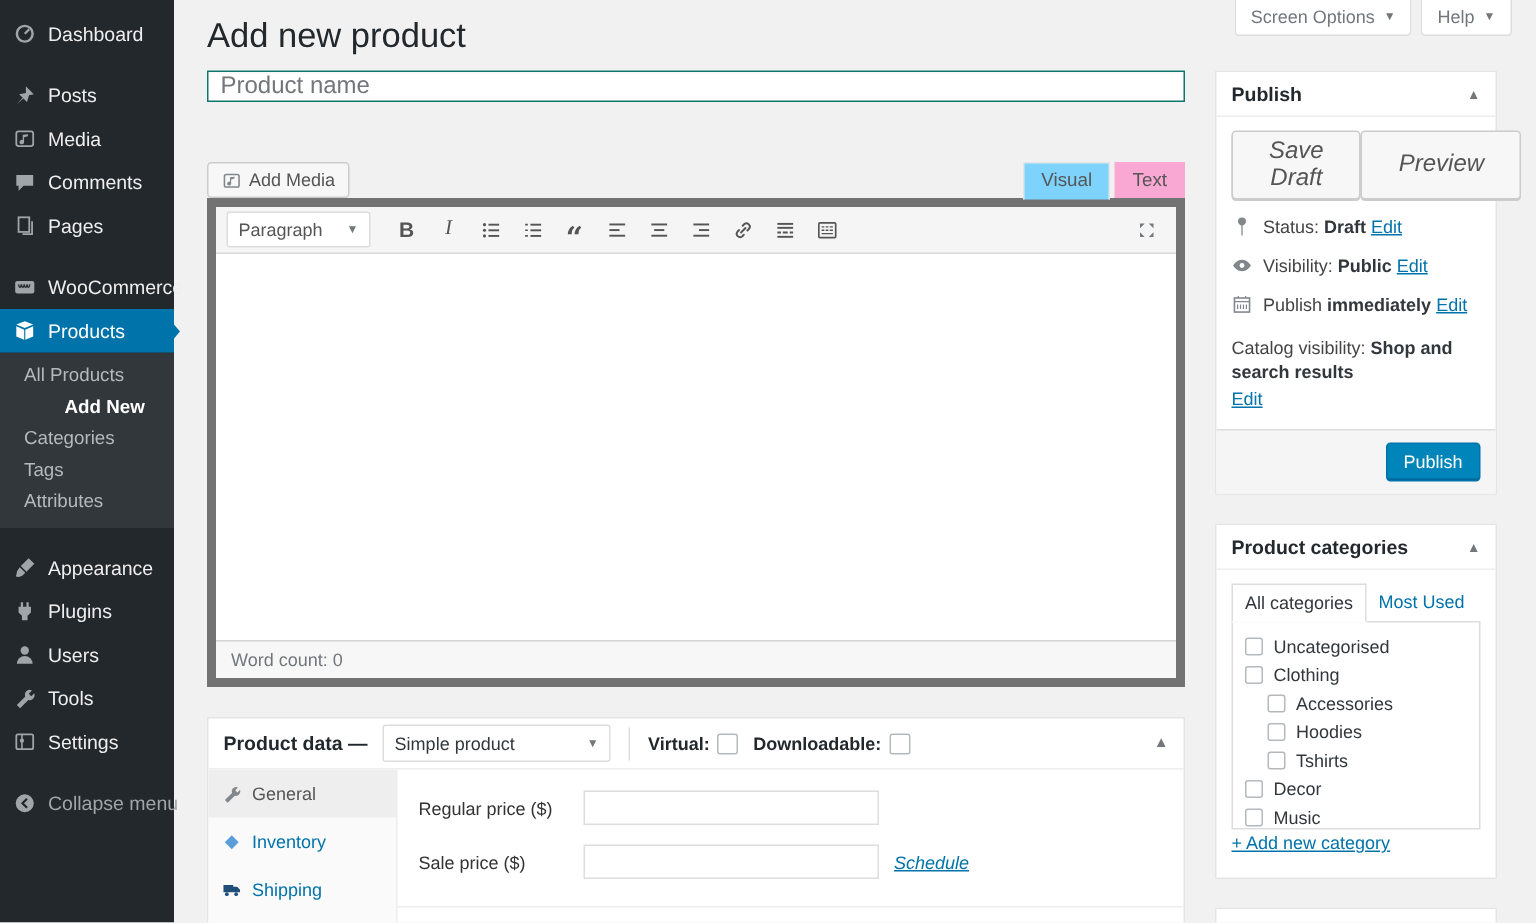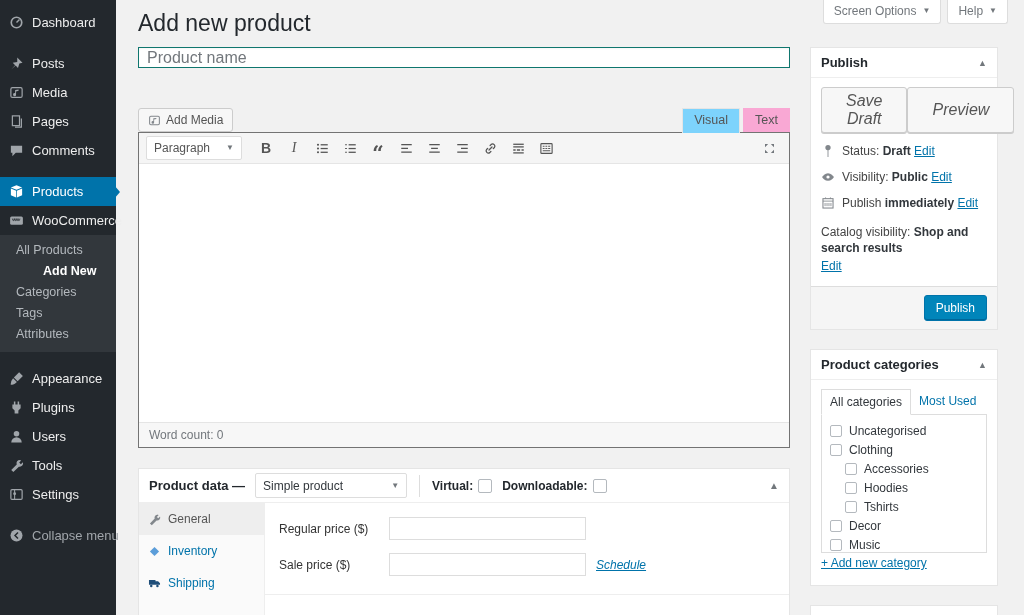--- a/index.html
+++ b/index.html
@@ -38,21 +38,21 @@
   .editor-wrap{margin-top:35px;}
   .editor-top{display:flex;justify-content:space-between;align-items:flex-end;height:29px;}
   .add-media-btn{background:#f7f7f7;border:1px solid #ccc;border-radius:3px;color:#555;font-size:12px;
     padding:4px 9px;display:flex;align-items:center;gap:5px;cursor:pointer;margin-bottom:0;}
   .add-media-btn svg{width:13px;height:13px;color:#82878c;}
   .editor-tabs{display:flex;}
   .etab{padding:4px 11px 5px;font-size:12.5px;color:#555;cursor:pointer;border:1px solid transparent;border-bottom:none;margin-left:3px;}
   .etab.inactive{background:#f9a8d4;text-align:right;}
   .etab.active{background:#7dd3fc;border-color:#e5e5e5;position:relative;z-index:2;margin-bottom:-1px;}
 
-  .editor-box{border:1px solid #737373;background:#0f172a;}
+  .editor-box{border:6px solid #737373;background:#0f172a;}
   .mce-toolbar{background:#f5f5f5;border-bottom:1px solid #e5e5e5;display:flex;align-items:center;padding:3px 7px;gap:2px;}
   .para-select{background:#fff;border:1px solid #ddd;border-radius:2px;height:24px;width:96px;flex:none;
     display:flex;align-items:center;justify-content:space-between;padding:0 7px;font-size:12px;color:#555;margin-right:9px;cursor:pointer;}
   .tbtn{width:26px;height:24px;display:flex;align-items:center;justify-content:center;color:#555;
     border:1px solid transparent;border-radius:2px;cursor:pointer;flex:none;}
   .tbtn svg{width:15px;height:15px;}
   .tbtn.txt-b{font-weight:700;font-size:14px;}
   .tbtn.txt-i{font-style:italic;font-size:14px;font-family:"Liberation Serif",serif;}
   .tbtn.txt-q{font-family:"DejaVu Serif",serif;font-size:20px;font-weight:700;line-height:10px;padding-top:9px;}
   .tbtn.right{margin-left:auto;color:#72777c;}
@@ -143,52 +143,52 @@
         <svg viewBox="0 0 20 20">
           <rect x="2.5" y="3.5" width="15" height="13" rx="2" fill="none" stroke="currentColor" stroke-width="1.6"></rect>
           <path fill="currentColor" d="M8.2 6.5v4.6a2 2 0 101.2 1.8V8.6l3.4-.9V6z"></path>
         </svg>
       </span>
     <span>Media</span>
   </div>
   <div class="menu-item">
     <span class="ic">
         <svg viewBox="0 0 20 20">
+          <path fill="currentColor" d="M2.5 3.5h15V13H9l-4.5 4.5V13h-2z"></path>
+        </svg>
+      </span>
+    <span>Comments</span>
+  </div>
+  <div class="menu-item">
+    <span class="ic">
+        <svg viewBox="0 0 20 20">
           <rect x="4.5" y="2.5" width="9.5" height="13" fill="none" stroke="currentColor" stroke-width="1.6"></rect>
           <path d="M8 17.5h8.5V6" fill="none" stroke="currentColor" stroke-width="1.6"></path>
         </svg>
       </span>
     <span>Pages</span>
   </div>
-  <div class="menu-item">
-    <span class="ic">
-        <svg viewBox="0 0 20 20">
-          <path fill="currentColor" d="M2.5 3.5h15V13H9l-4.5 4.5V13h-2z"></path>
-        </svg>
-      </span>
-    <span>Comments</span>
-  </div>
   <div class="menu-sep"></div>
+  <div class="menu-item">
+    <span class="ic">
+        <svg viewBox="0 0 20 20">
+          <rect x="1.5" y="4.5" width="17" height="11" rx="2" fill="currentColor"></rect>
+          <path d="M4.5 7.5c.8 3.6 1.7 3.6 2.5 0 .8 3.6 1.7 3.6 2.5 0 .8 3.6 1.7 3.6 2.5 0 .8 3.6 1.7 3.6 2.5 0" stroke="#23282d" stroke-width="1.2" fill="none"></path>
+        </svg>
+      </span>
+    <span>WooCommerce</span>
+  </div>
   <div class="menu-item active">
     <span class="ic">
         <svg viewBox="0 0 20 20">
           <path fill="currentColor" d="M10 1.5l7.5 3L10 7.5l-7.5-3zM2.5 6l7 3v9l-7-3zM17.5 6l-7 3v9l7-3z"></path>
         </svg>
       </span>
     <span>Products</span>
     <span class="arrow-notch"></span>
-  </div>
-  <div class="menu-item">
-    <span class="ic">
-        <svg viewBox="0 0 20 20">
-          <rect x="1.5" y="4.5" width="17" height="11" rx="2" fill="currentColor"></rect>
-          <path d="M4.5 7.5c.8 3.6 1.7 3.6 2.5 0 .8 3.6 1.7 3.6 2.5 0 .8 3.6 1.7 3.6 2.5 0 .8 3.6 1.7 3.6 2.5 0" stroke="#23282d" stroke-width="1.2" fill="none"></path>
-        </svg>
-      </span>
-    <span>WooCommerce</span>
   </div>
   <div class="submenu">
     <div class="submenu-item">All Products</div>
     <div class="submenu-item current">Add New</div>
     <div class="submenu-item">Categories</div>
     <div class="submenu-item">Tags</div>
     <div class="submenu-item">Attributes</div>
   </div>
   <div class="menu-sep"></div>
   <div class="menu-item">

